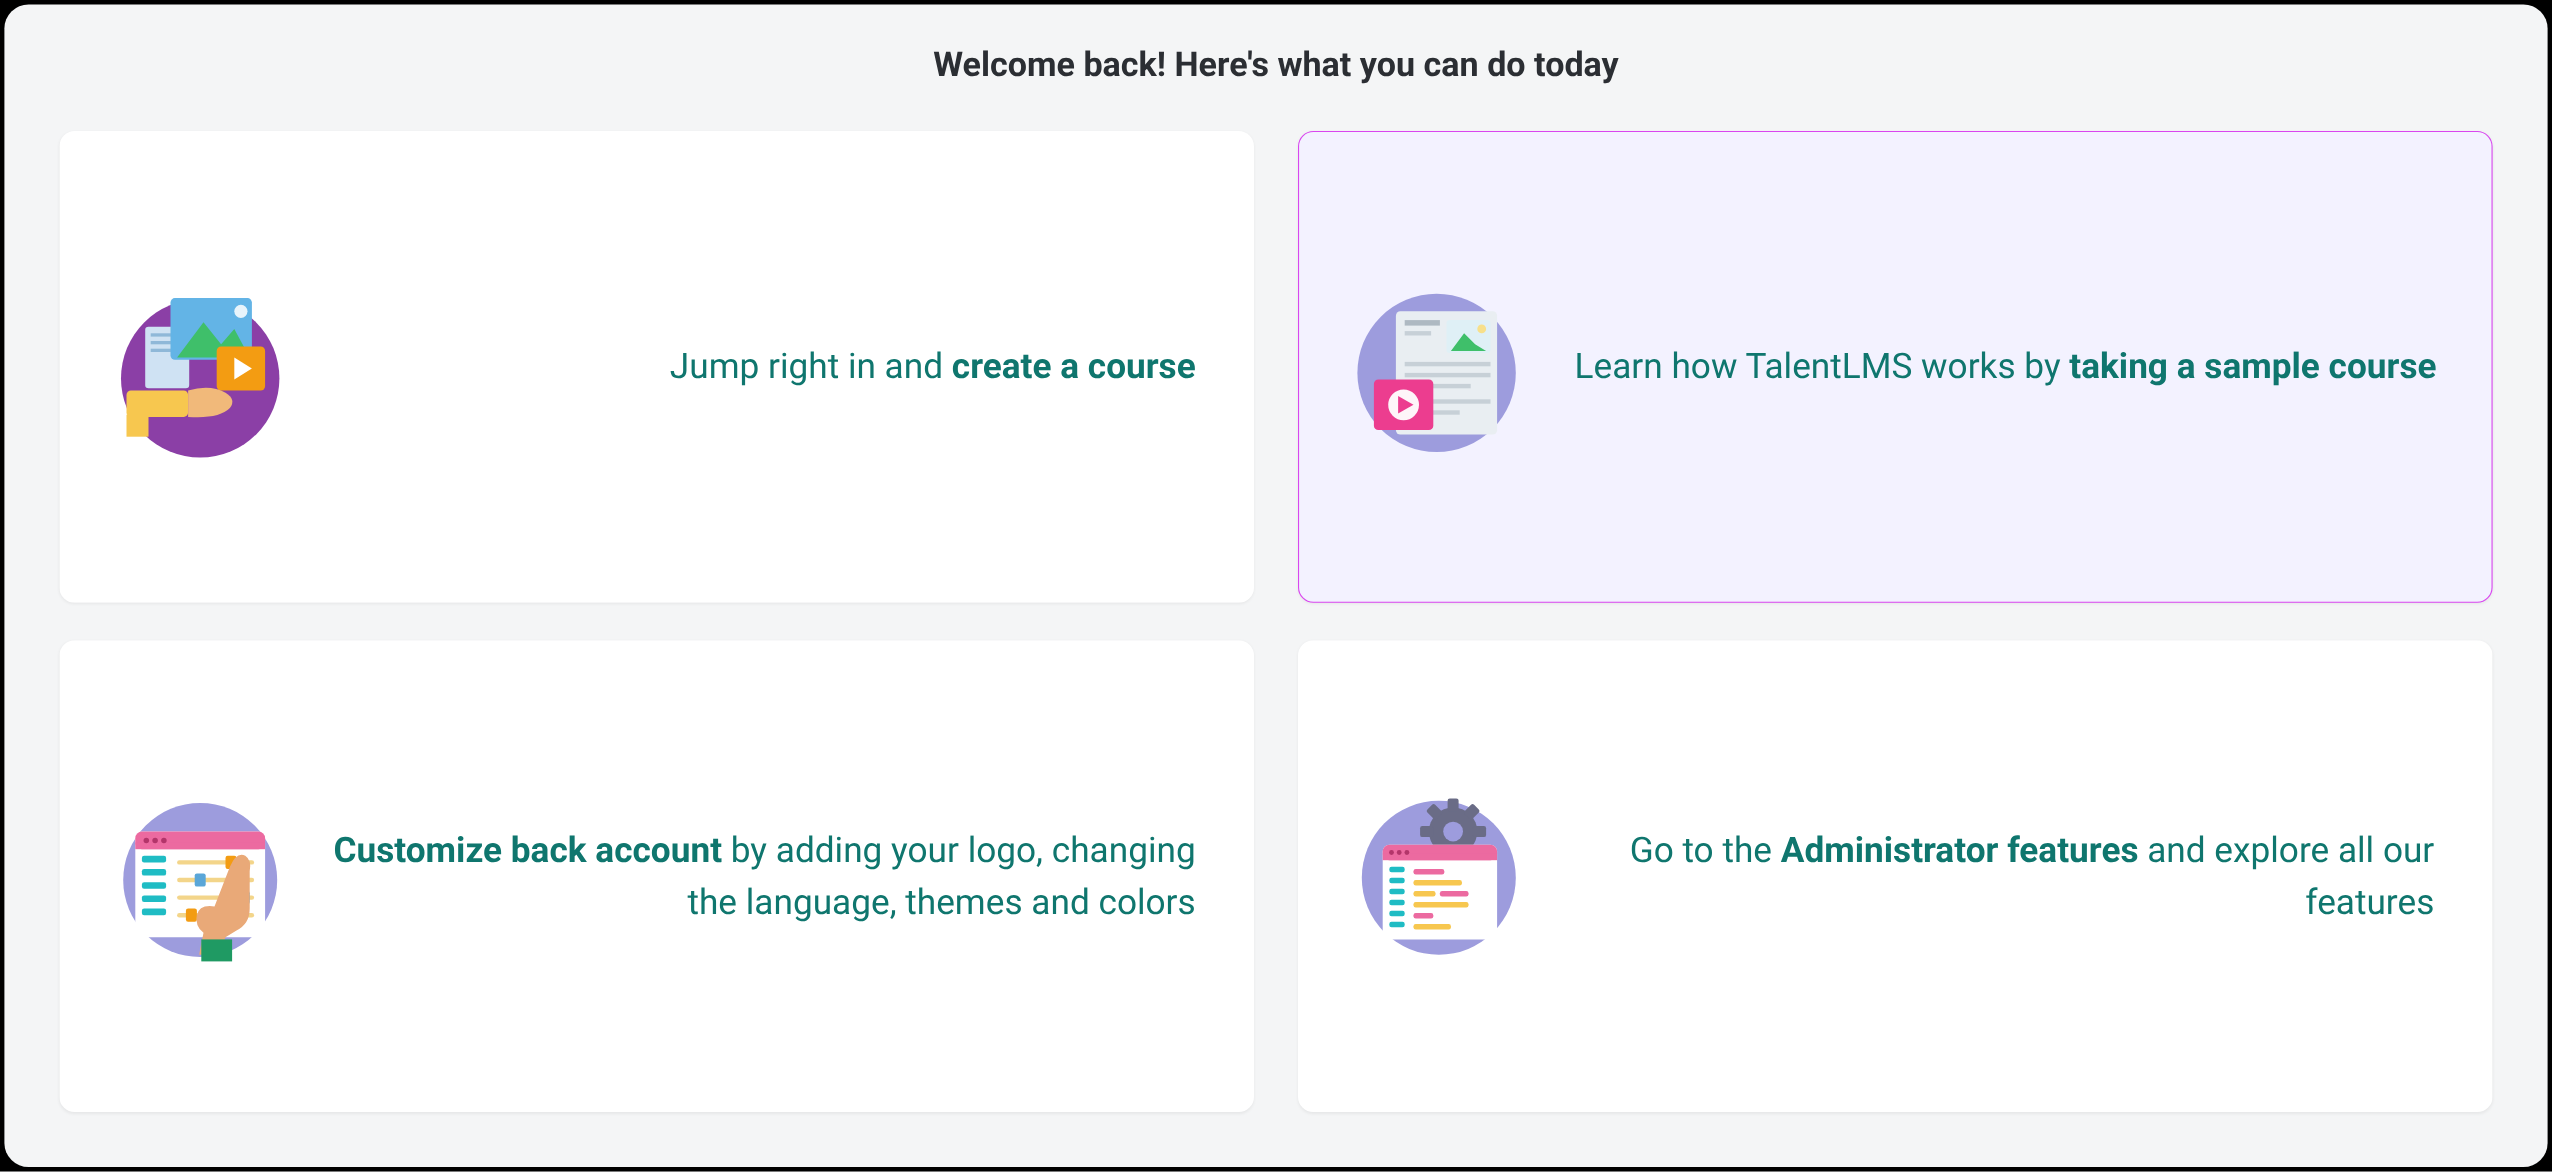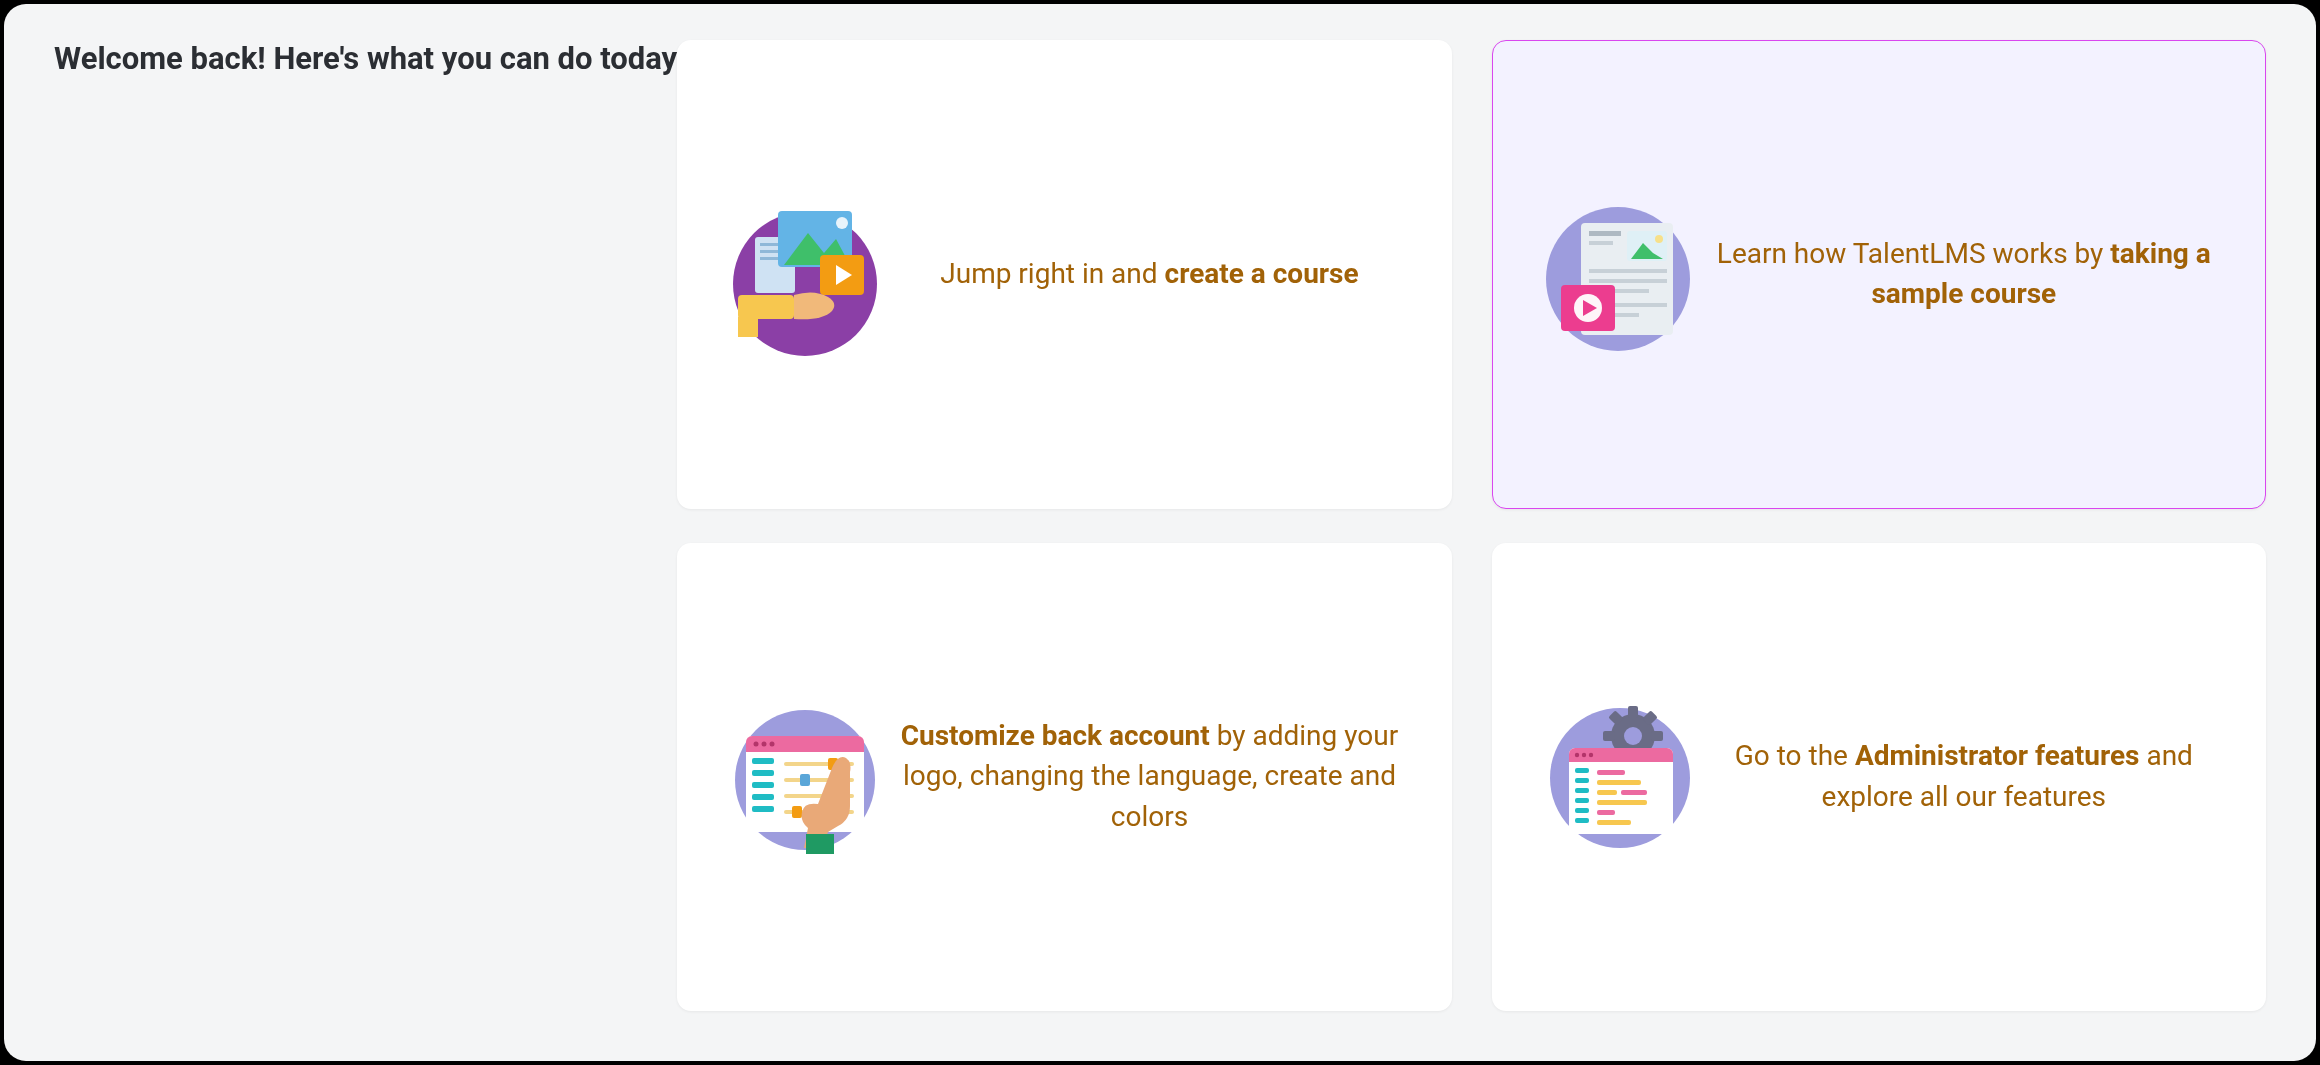--- a/index.html
+++ b/index.html
@@ -11,21 +11,21 @@
     align-items: stretch;
     justify-content: stretch;
   }
   .panel {
     background: #f4f5f6;
     border-radius: 22px;
     margin: 4px;
     flex: 1;
     padding: 36px 50px 50px 50px;
     display: flex;
-    flex-direction: row;
+    flex-direction: column;
   }
   .page-title {
     text-align: center;
     font-size: 31px;
     font-weight: 700;
     color: #2b2e33;
     margin-bottom: 42px;
   }
   .grid {
     display: grid;
@@ -51,23 +51,23 @@
   .card .icon-wrap {
     width: 170px;
     height: 170px;
     flex-shrink: 0;
     display: flex;
     align-items: center;
     justify-content: center;
   }
   .card .text {
     flex: 1;
-    text-align: center;
-    font-size: 28px;
-    color: #a16207;
+    text-align: right;
+    font-size: 32px;
+    color: #0f766e;
     line-height: 1.45;
     padding: 0 10px;
   }
   .card .text .bold { font-weight: 700; }
 </style>
 </head>
 <body>
 
 <div class="panel">
   <h1 class="page-title">Welcome back! Here's what you can do today</h1>
@@ -155,21 +155,21 @@
           <rect x="108" y="66" width="10" height="12" rx="2" fill="#f39c12"></rect>
           <rect x="80" y="82" width="10" height="12" rx="2" fill="#5aa6d8"></rect>
           <rect x="120" y="98" width="10" height="12" rx="2" fill="#5aa6d8"></rect>
           <rect x="72" y="114" width="10" height="12" rx="2" fill="#f39c12"></rect>
 
           <path d="M112 76 q6 -14 14 -10 q6 4 4 14 l0 34 q0 14 -12 20 l-10 6 l-6 16 l-18 0 l4 -20 q-8 -6 -6 -16 q2 -10 16 -8 z" fill="#e9a978"></path>
           <rect x="86" y="142" width="28" height="20" fill="#1f9a63"></rect>
         </svg>
       </div>
       <div class="text">
-        <span></span><span class="bold">Customize back account</span><span> by adding your logo, changing the language, create and colors</span>
+        <span></span><span class="bold">Customize back account</span><span> by adding your logo, changing the language, themes and colors</span>
       </div>
     </div>
 
     <div class="card">
       <div class="icon-wrap">
         <svg viewBox="0 0 170 170" width="170" height="170">
           <circle cx="85" cy="86" r="70" fill="#9d9cdd"></circle>
 
           <g transform="translate(98,44)">
             <circle cx="0" cy="0" r="22" fill="#6a6c86"></circle>

